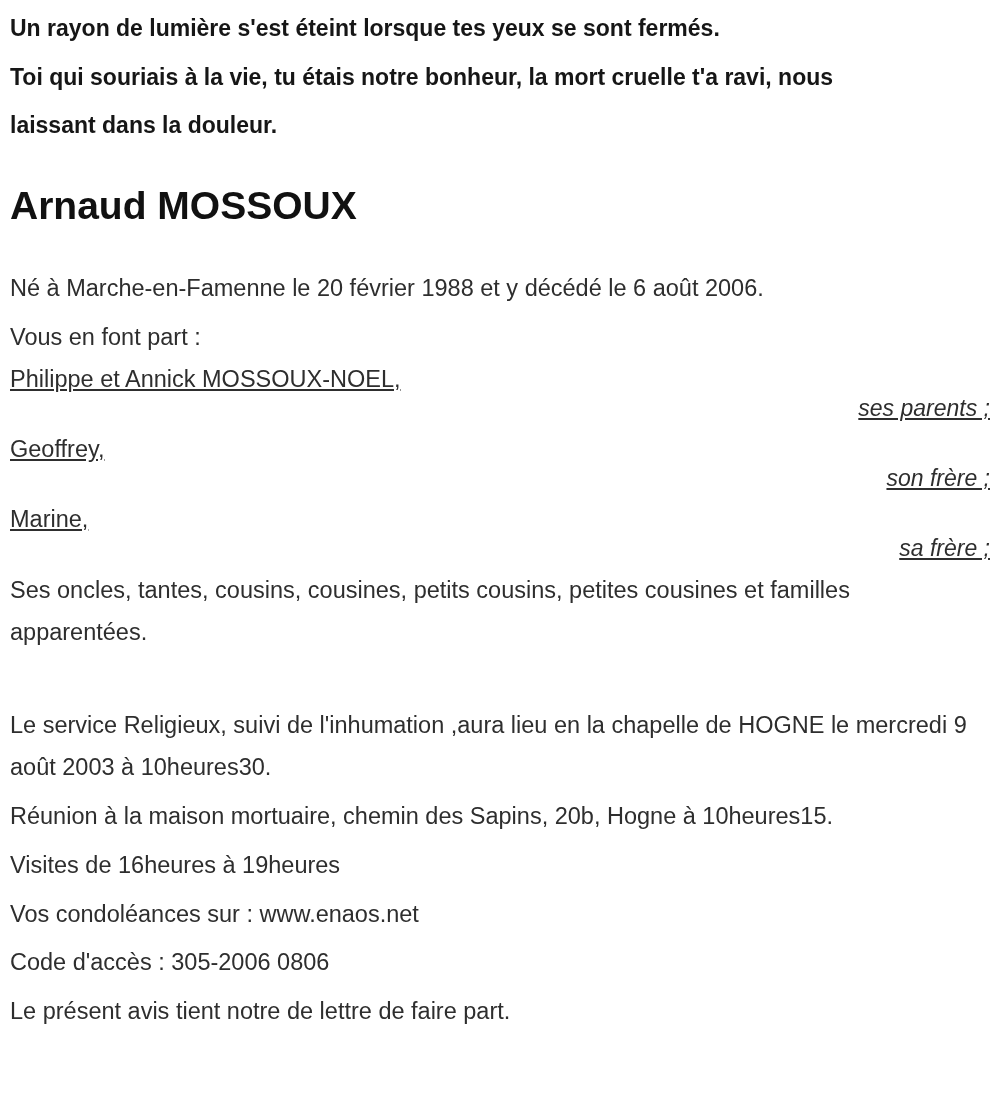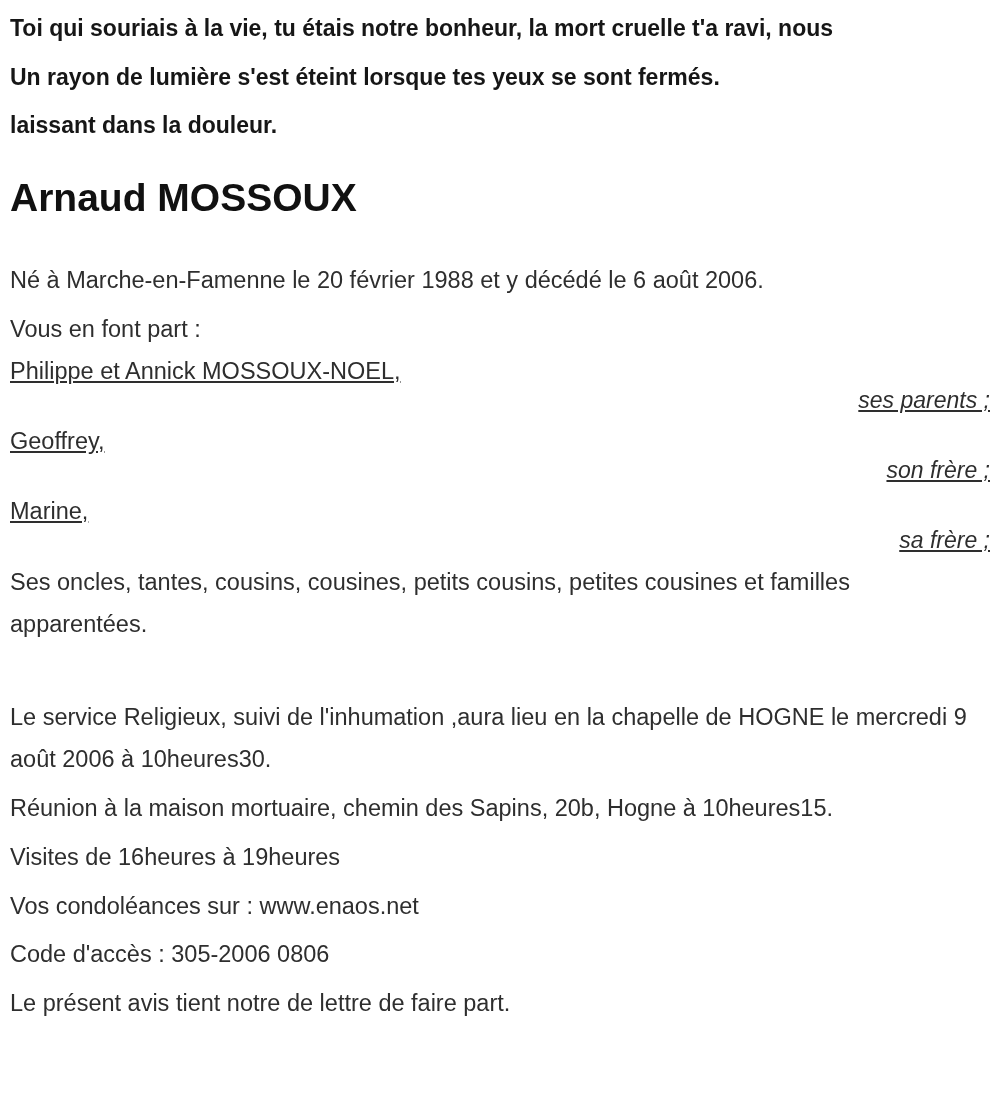--- a/index.html
+++ b/index.html
@@ -20,21 +20,21 @@
       font-weight: bold;
       color: #161616;
       line-height: 1.64;
       margin: 0 0 11px 0;
       max-width: 985px;
     }
     h1.deceased-name {
       font-size: 39px;
       font-weight: bold;
       color: #111111;
-      margin: 32px 0 40px 0;
+      margin: 40px 0 40px 0;
       line-height: 1.1;
     }
     .body-text {
       font-size: 23.5px;
       color: #2e2e2e;
       line-height: 1.78;
     }
     .body-text p {
       margin: 0;
     }
@@ -60,22 +60,22 @@
     .gap-before {
       margin-top: 52px !important;
     }
   </style>
 </head>
 <body>
 
 <div class="notice">
 
   <div class="epitaph">
+    <p>Un rayon de lumière s'est éteint lorsque tes yeux se sont fermés.</p>
     <p>Toi qui souriais à la vie, tu étais notre bonheur, la mort cruelle t'a ravi, nous</p>
-    <p>Un rayon de lumière s'est éteint lorsque tes yeux se sont fermés.</p>
     <p>laissant dans la douleur.</p>
   </div>
 
   <h1 class="deceased-name">Arnaud MOSSOUX</h1>
 
   <div class="body-text">
 
     <p class="para">Né à Marche-en-Famenne le 20 février 1988 et y décédé le 6 août 2006.</p>
 
     <p class="para" style="margin-bottom:0 !important;">Vous en font part :</p>
@@ -90,21 +90,21 @@
       <p class="relation">son frère ;</p>
     </div>
 
     <div class="family-entry">
       <p class="names">Marine,</p>
       <p class="relation">sa frère ;</p>
     </div>
 
     <p class="para">Ses oncles, tantes, cousins, cousines, petits cousins, petites cousines et familles apparentées.</p>
 
-    <p class="para gap-before">Le service Religieux, suivi de l'inhumation ,aura lieu en la chapelle de HOGNE le mercredi 9 août 2006 à 10heures30.</p>
+    <p class="para gap-before">Le service Religieux, suivi de l'inhumation ,aura lieu en la chapelle de HOGNE le mercredi 9 août 2003 à 10heures30.</p>
 
     <p class="para">Réunion à la maison mortuaire, chemin des Sapins, 20b, Hogne à 10heures15.</p>
 
     <p class="para">Visites de 16heures à 19heures</p>
 
     <p class="para">Vos condoléances sur : www.enaos.net</p>
 
     <p class="para">Code d'accès : 305-2006 0806</p>
 
     <p class="para">Le présent avis tient notre de lettre de faire part.</p>

